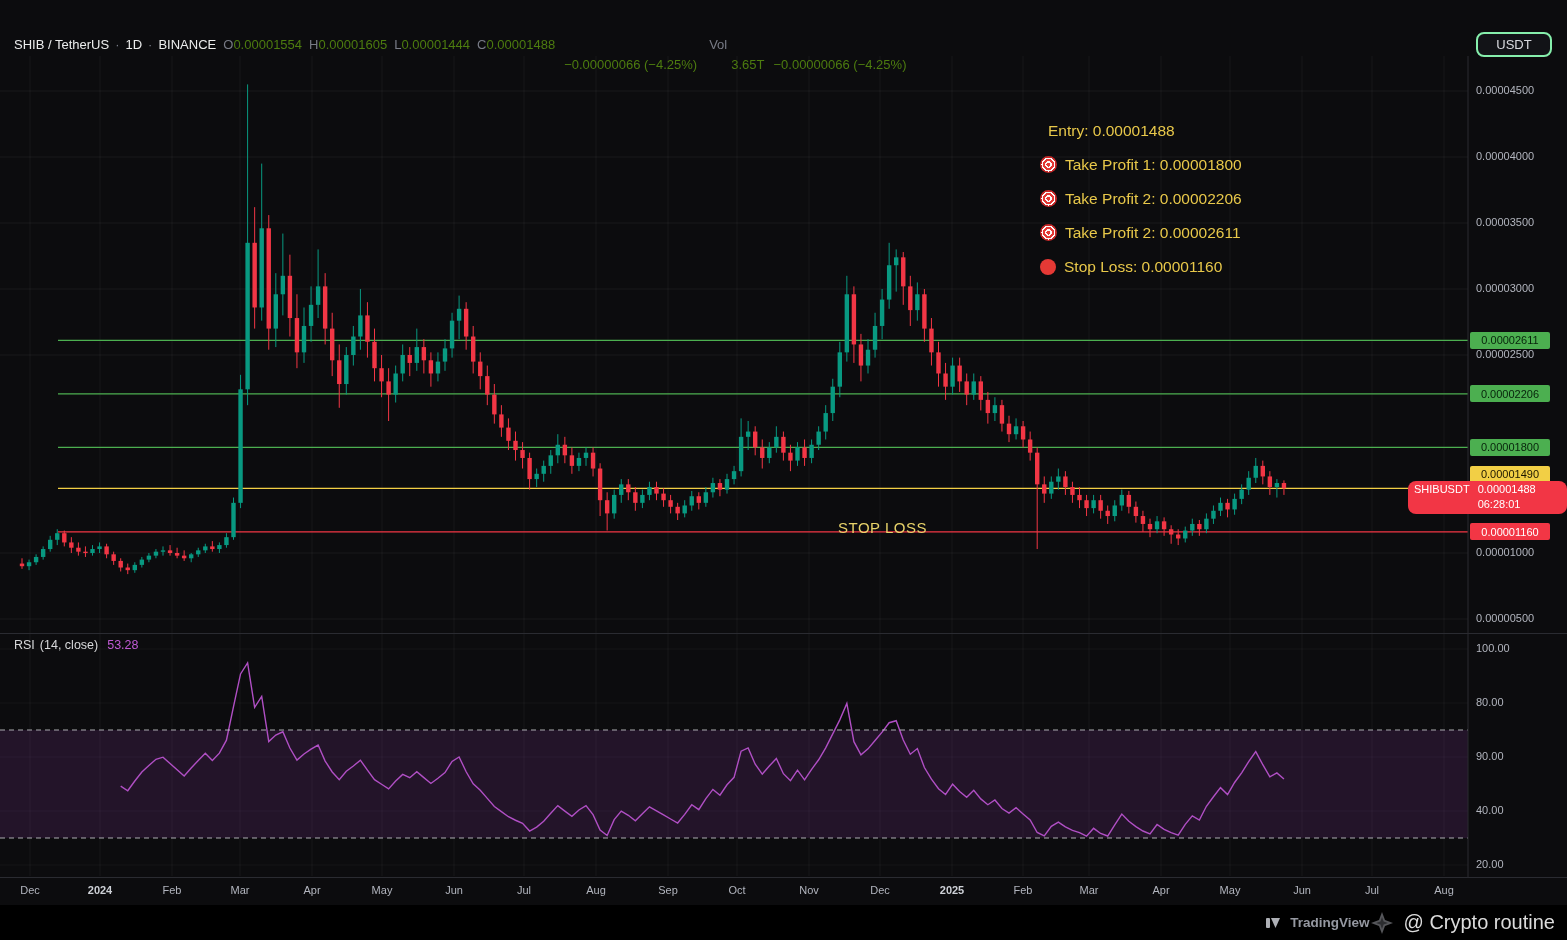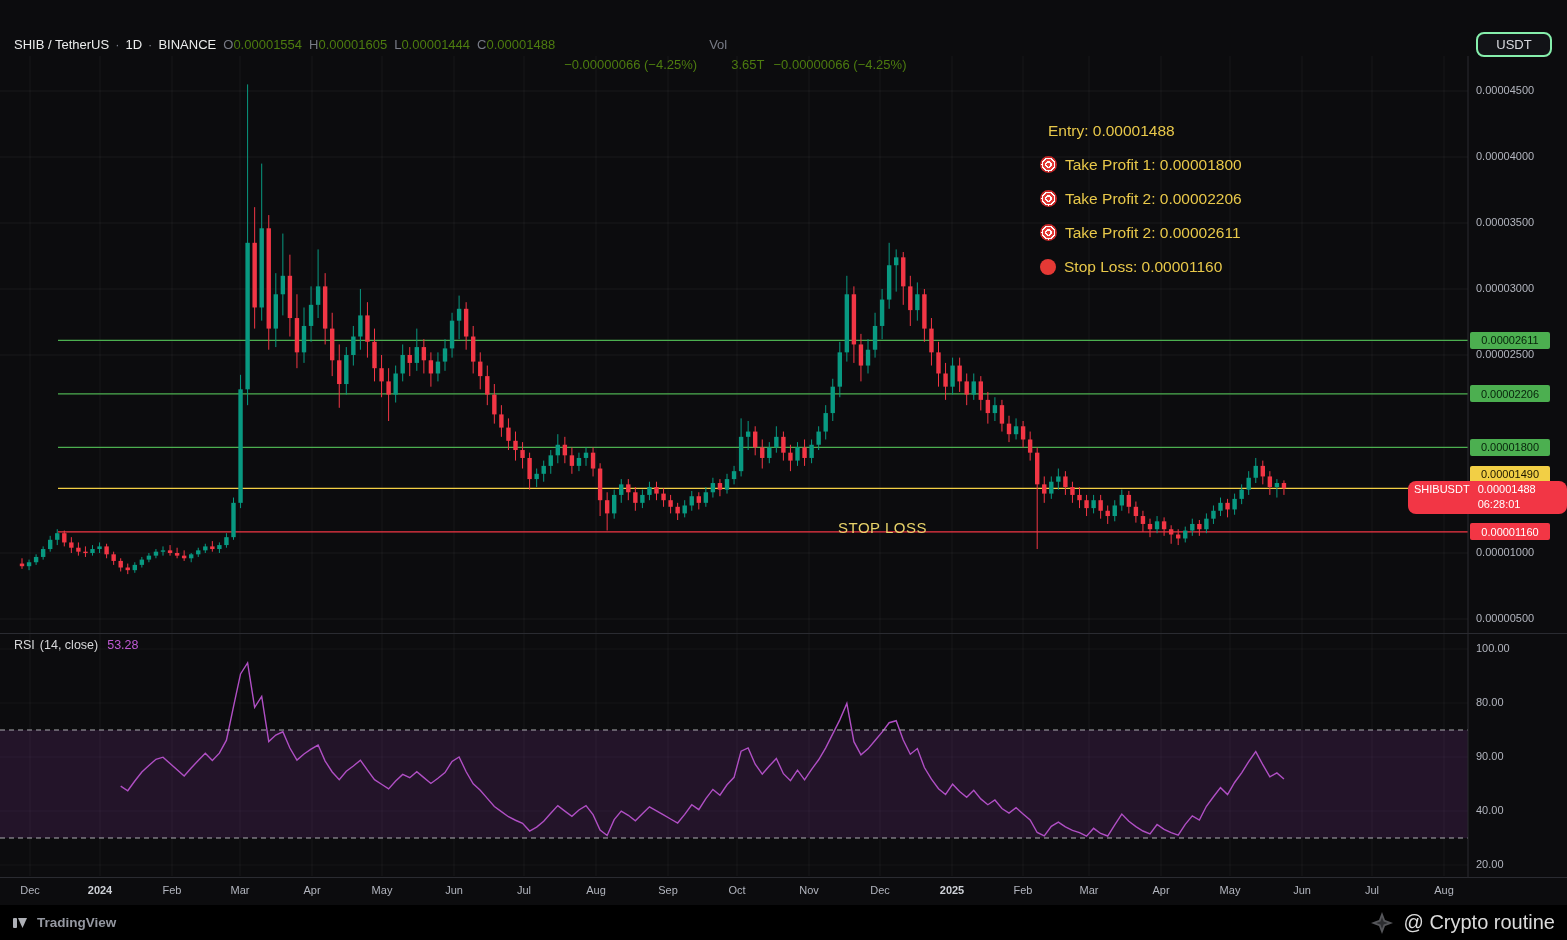--- a/index.html
+++ b/index.html
@@ -46,21 +46,21 @@
   .tag-red{background:#f23645;color:#fff;}
   .month-label{position:absolute;top:884px;font-size:11px;color:#b2b5be;transform:translateX(-50%);z-index:3;}
   .month-label.year{color:#cdd0d6;font-weight:bold;}
   
   .cur-box{position:absolute;left:1408px;top:481px;width:153px;height:32px;background:#f23645;color:#fff;
         font-size:11px;display:flex;align-items:flex-start;padding:1px 0 0 6px;border-radius:8px;z-index:4;}
   .cur-box .cur-sym{line-height:15px;margin-right:8px;}
   .cur-box .cur-col{display:flex;flex-direction:column;line-height:15px;}
   
   .bottombar{position:absolute;left:0;right:0;top:905px;height:35px;background:#000;display:flex;
-        align-items:center;justify-content:space-between;padding:0 12px;z-index:5;box-sizing:border-box;}
+        align-items:center;justify-content:flex-end;padding:0 12px;z-index:5;box-sizing:border-box;}
   .tv-brand{display:flex;align-items:center;gap:7px;color:#9598a1;font-size:13.5px;font-weight:bold;cursor:pointer;}
   .credit{display:flex;align-items:center;gap:10px;color:#dcdcdc;font-size:20px;}
 </style>
 </head>
 <body>
 
 <div id="root">
 
   <svg id="chart-svg" width="1567" height="940">
       <line x1="30" y1="56" x2="30" y2="876" stroke="rgba(255,255,255,0.05)"></line>

